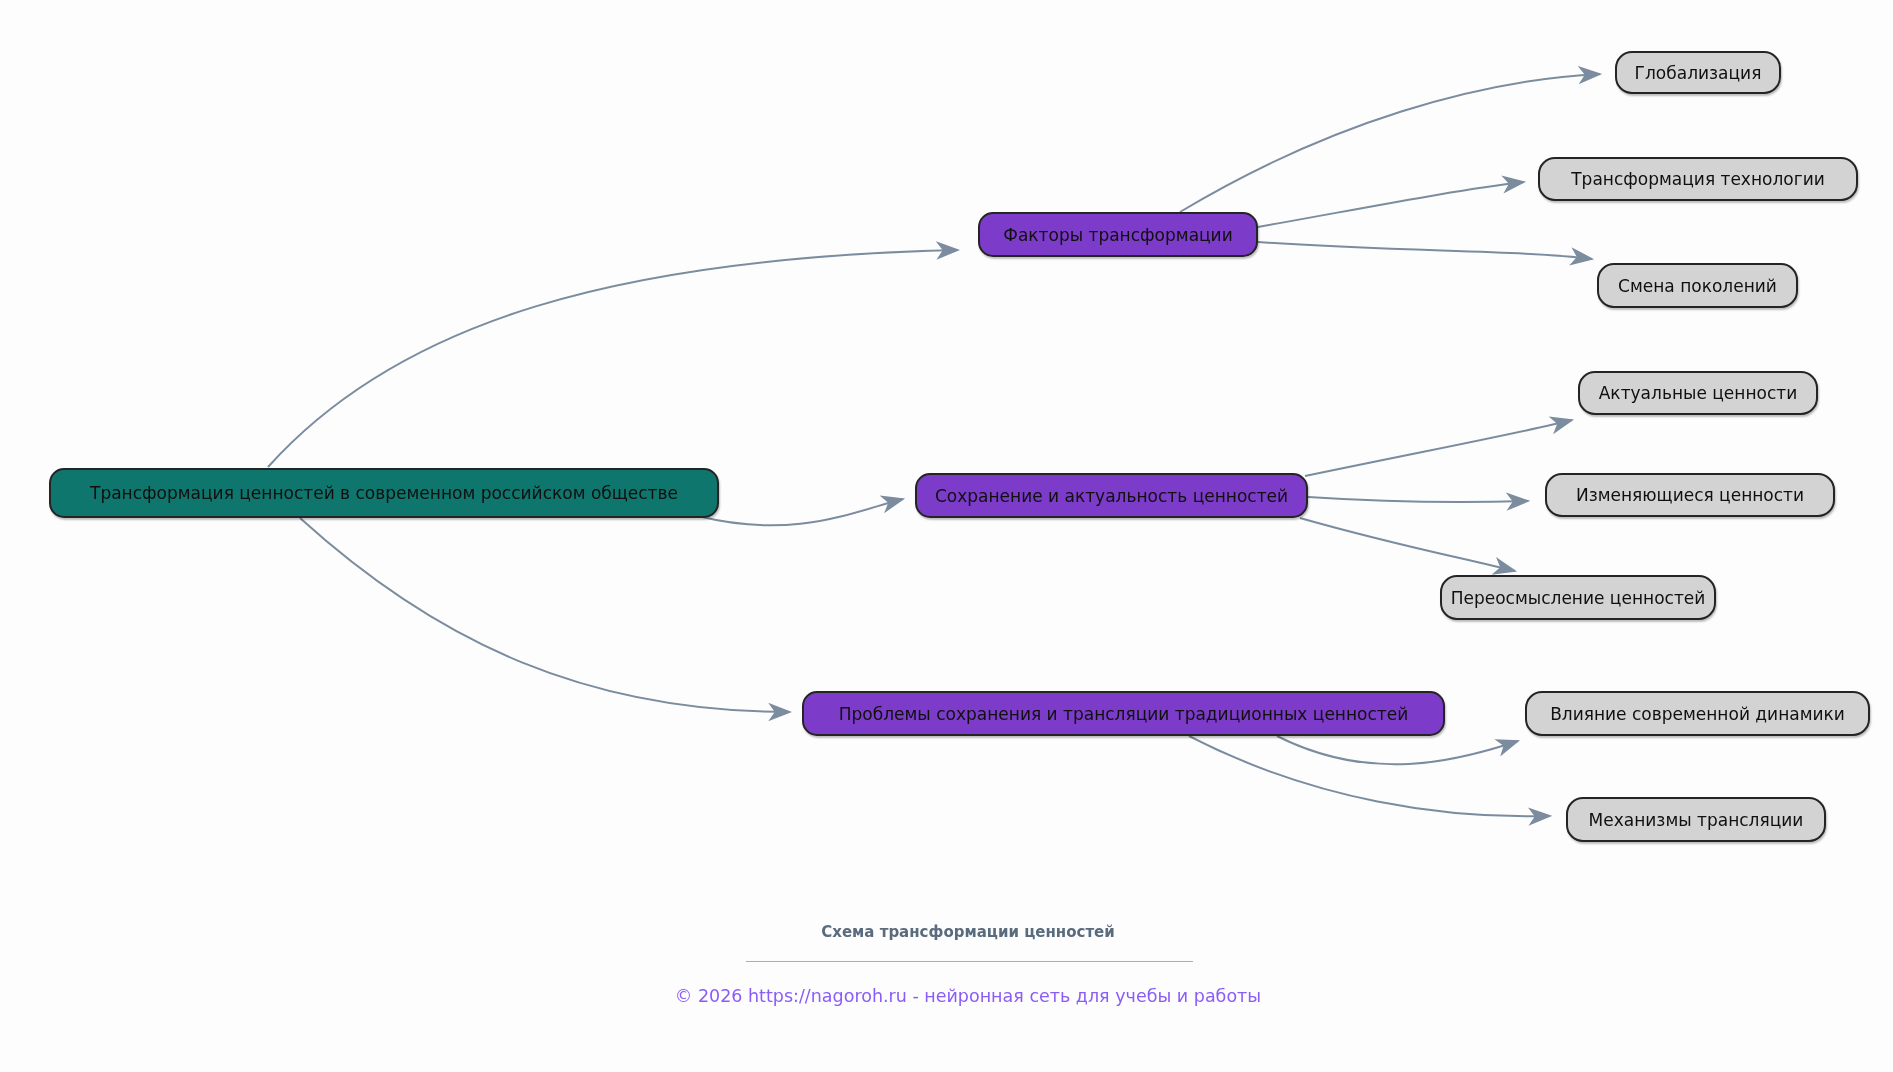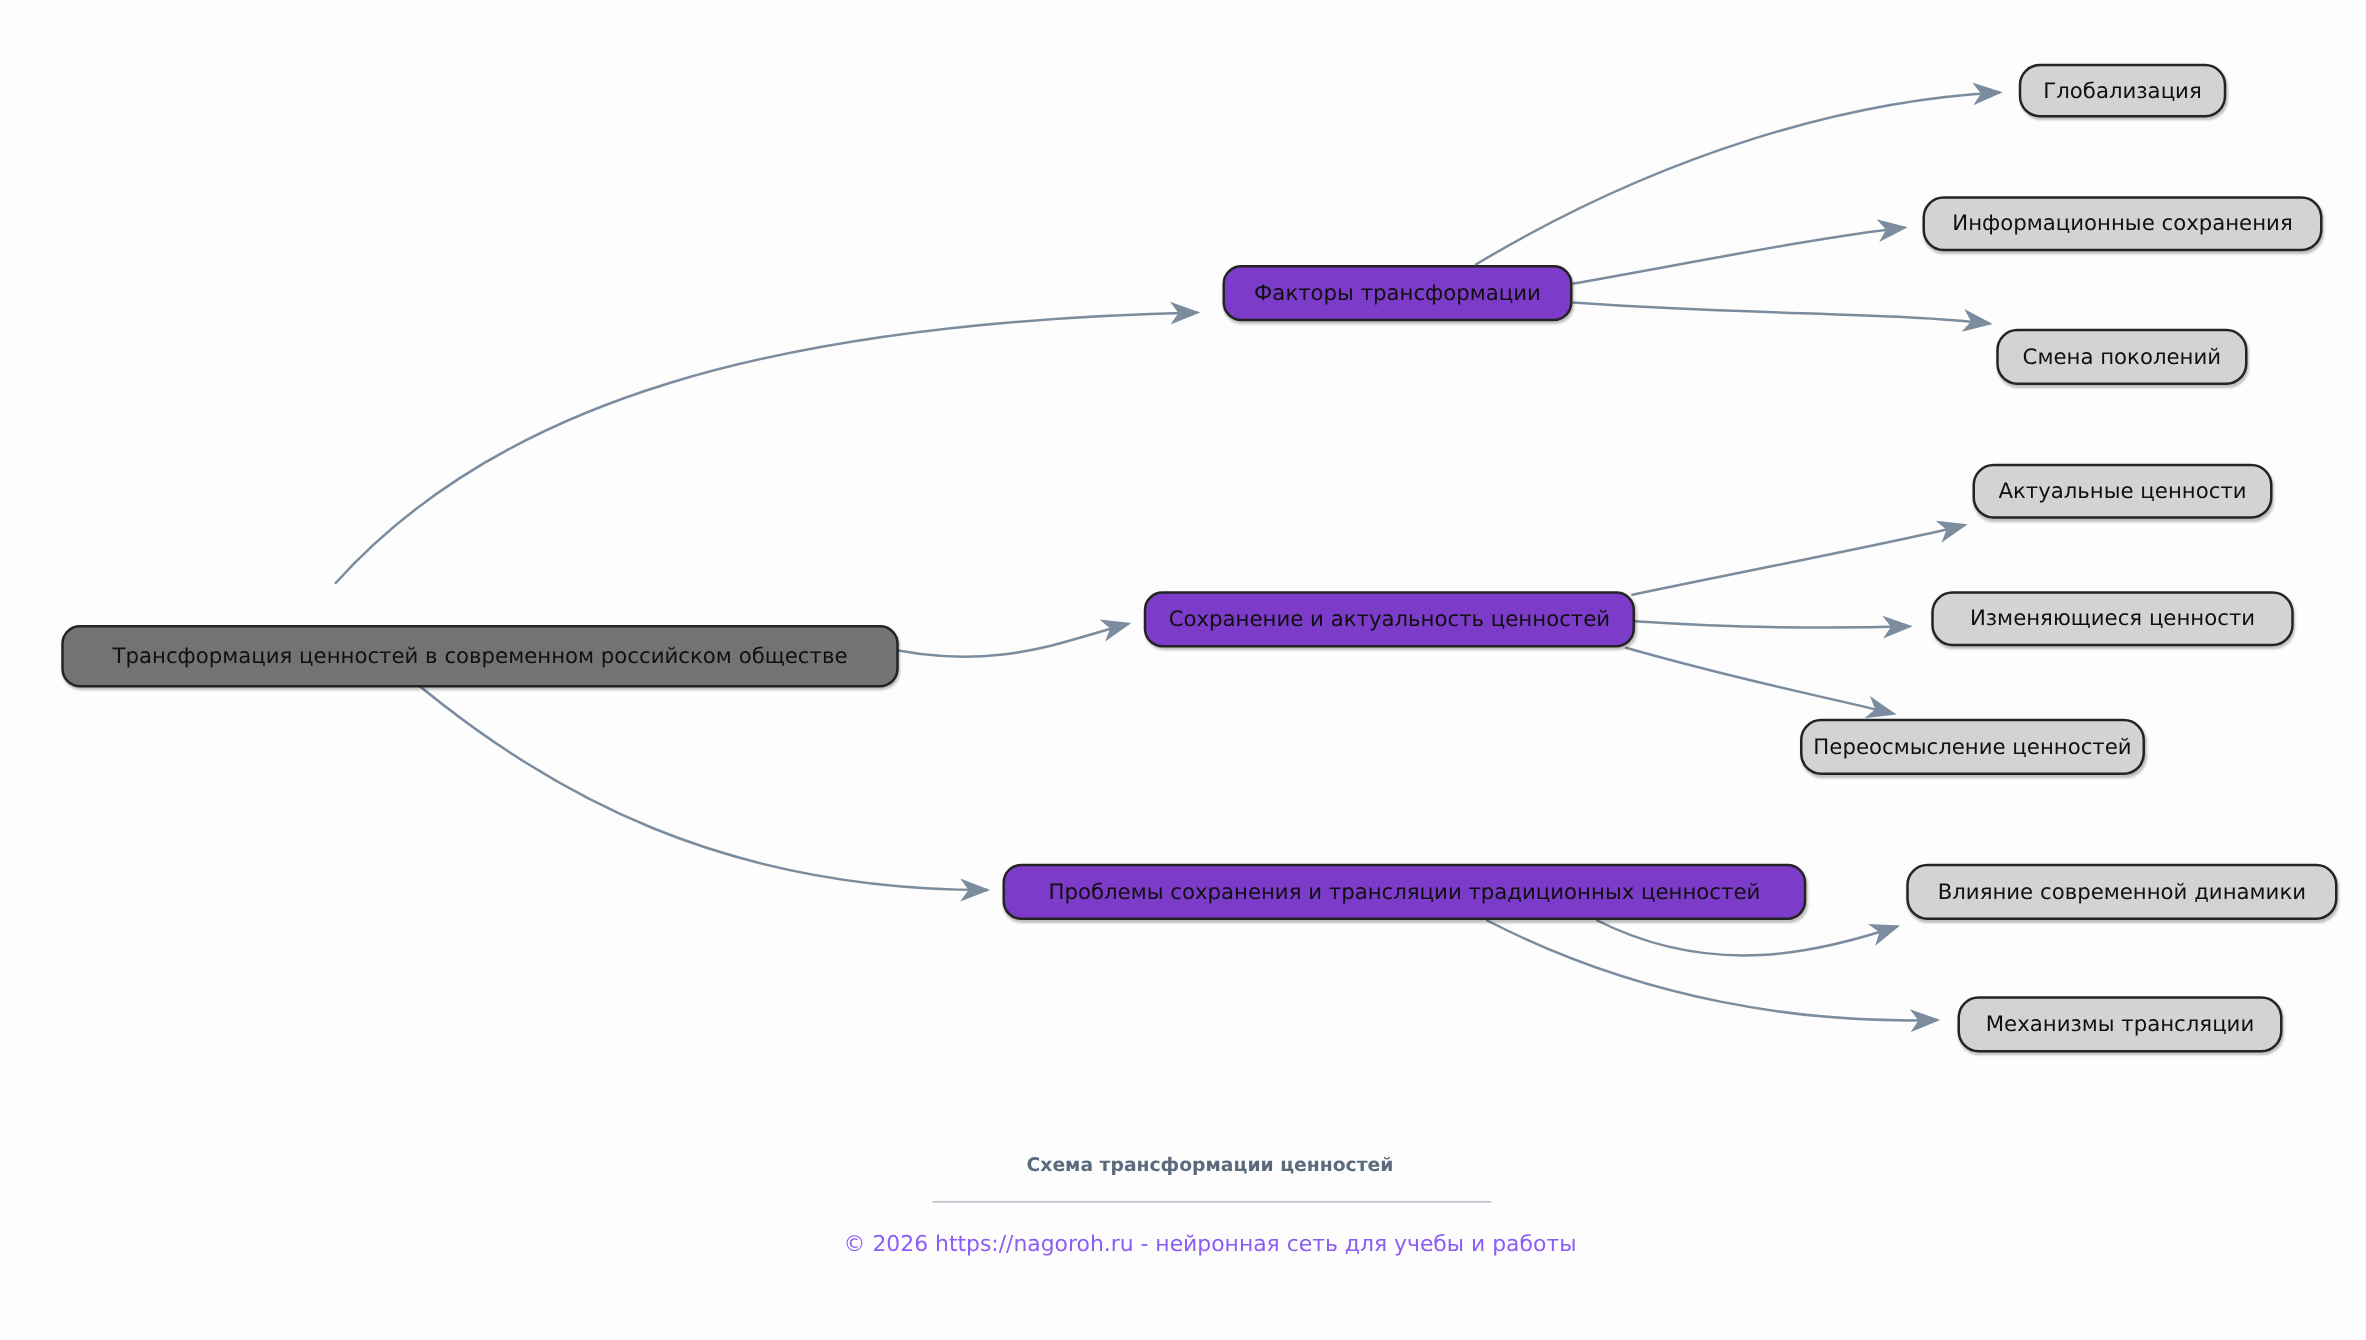--- a/index.html
+++ b/index.html
@@ -16,23 +16,22 @@
     display:flex;align-items:center;justify-content:center;
     box-sizing:border-box;
     font-size:17px;
     color:#101010;
     white-space:nowrap;
     border:2px solid #242424;
     box-shadow:1px 2px 2px rgba(0,0,0,0.25);
     z-index:2;
   }
   .node.root{
-    background:#737373;
+    background:#0f766e;
     border-radius:15px;
-    margin-top:32px;
   }
   .node.branch{
     background:#7c3bc9;
     border-radius:15px;
   }
   .node.leaf{
     background:#d3d3d3;
     border-radius:17px;
   }
   .footer-title{
@@ -87,21 +86,21 @@
   <div class="node root" style="left:49px;top:468px;width:670px;height:50px;">Трансформация ценностей в современном российском обществе</div>
 
   <div class="node branch" style="left:978px;top:212px;width:280px;height:45px;">Факторы трансформации</div>
 
   <div class="node branch" style="left:915px;top:473px;width:393px;height:45px;">Сохранение и актуальность ценностей</div>
 
   <div class="node branch" style="left:802px;top:691px;width:643px;height:45px;">Проблемы сохранения и трансляции традиционных ценностей</div>
 
   <div class="node leaf" style="left:1615px;top:51px;width:166px;height:43px;">Глобализация</div>
 
-  <div class="node leaf" style="left:1538px;top:157px;width:320px;height:44px;">Информационные сохранения</div>
+  <div class="node leaf" style="left:1538px;top:157px;width:320px;height:44px;">Трансформация технологии</div>
 
   <div class="node leaf" style="left:1597px;top:263px;width:201px;height:45px;">Смена поколений</div>
 
   <div class="node leaf" style="left:1578px;top:371px;width:240px;height:44px;">Актуальные ценности</div>
 
   <div class="node leaf" style="left:1545px;top:473px;width:290px;height:44px;">Изменяющиеся ценности</div>
 
   <div class="node leaf" style="left:1440px;top:575px;width:276px;height:45px;">Переосмысление ценностей</div>
 
   <div class="node leaf" style="left:1525px;top:691px;width:345px;height:45px;">Влияние современной динамики</div>

